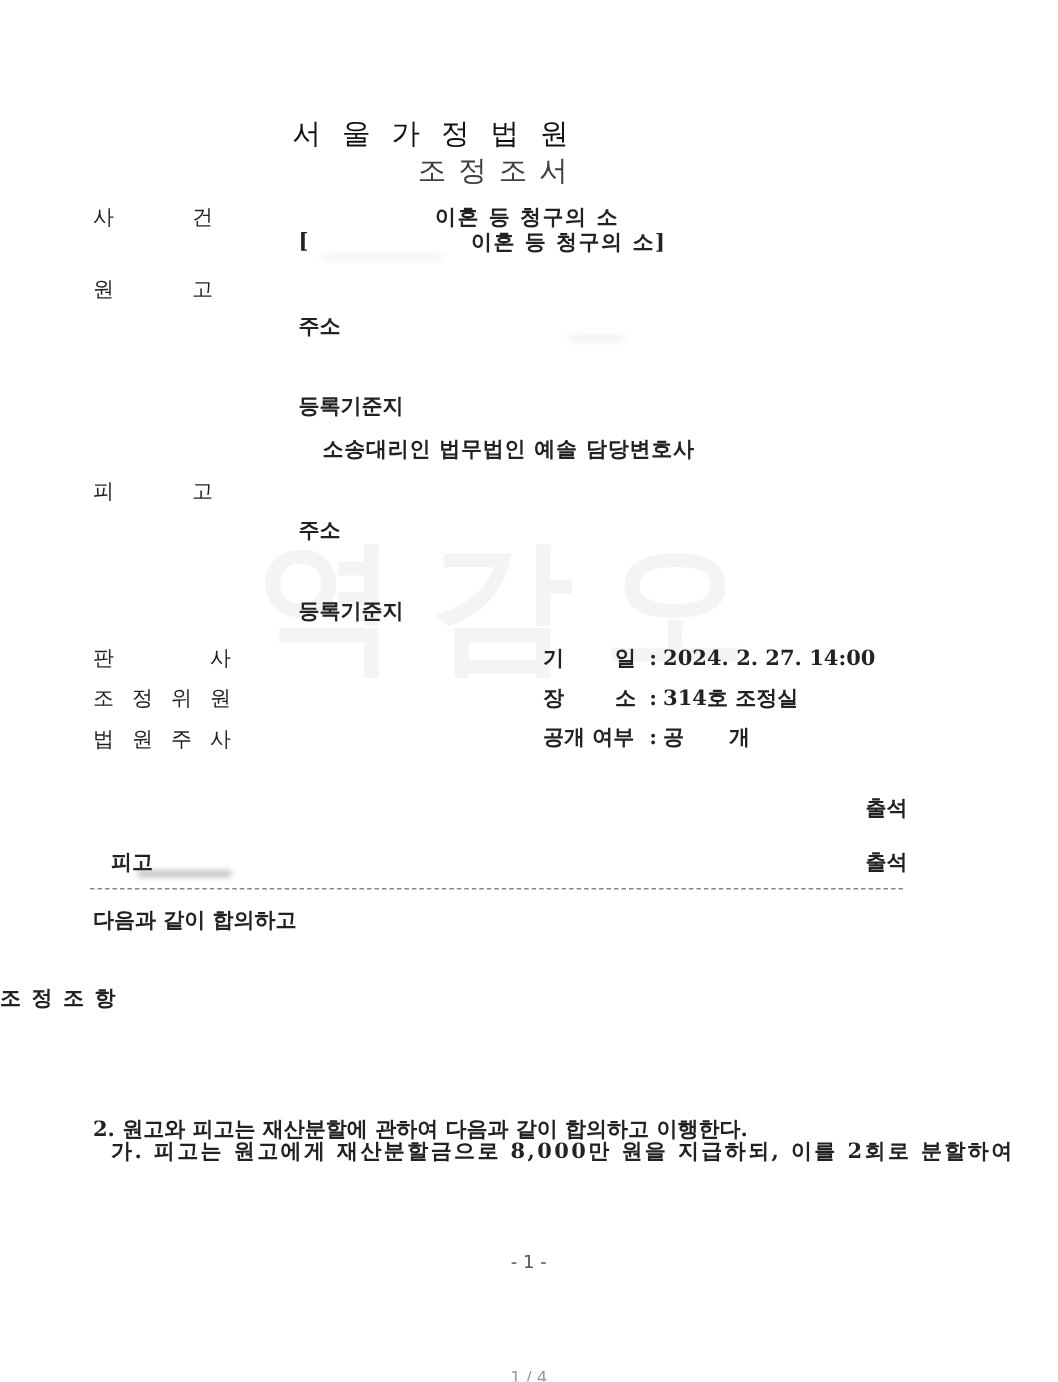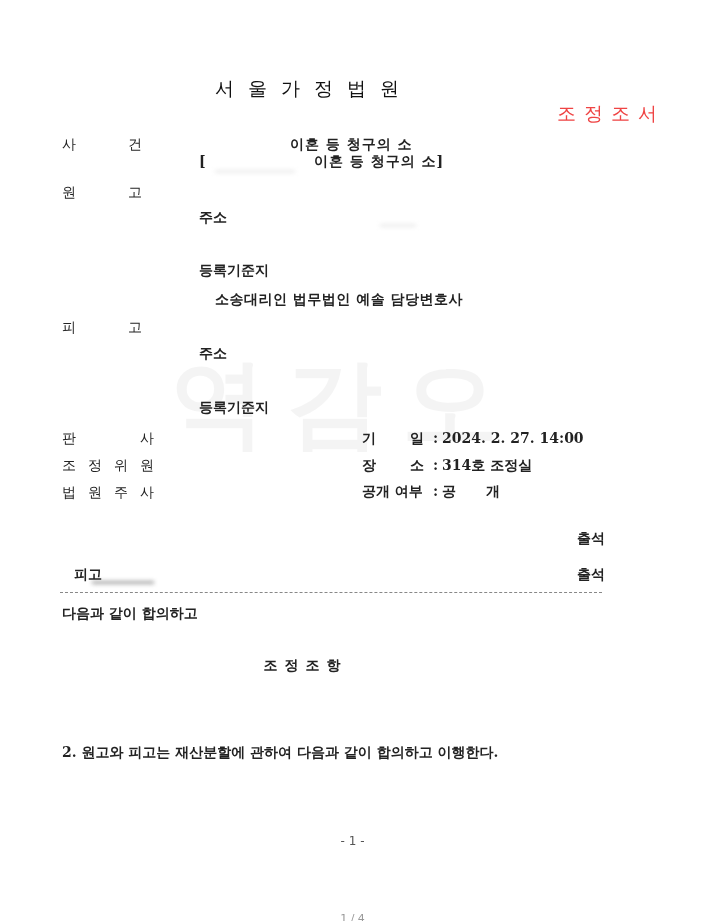--- a/index.html
+++ b/index.html
@@ -22,30 +22,29 @@
     }
     .abs { position: absolute; white-space: nowrap; }
     .title-court {
       left: 0; width: 588px; top: 76px;
       text-align: center;
       font-family: "DejaVu Sans", "Liberation Sans", sans-serif;
       font-size: 19px;
       letter-spacing: 14px;
       font-weight: 500;
       color: #111;
-      padding-left: 20px;
     }
     .title-doc {
       left: 0; width: 665px; top: 101px;
-      text-align: right;
+      text-align: center;
       font-family: "DejaVu Sans", "Liberation Sans", sans-serif;
       font-size: 19px;
       letter-spacing: 8px;
       font-weight: 500;
-      color: #ef4444;
+      color: #404040;
     }
     .lbl { font-size: 14px; color: #222; }
     .txt { font-size: 14px; color: #222; font-weight: bold; }
     .spread {
       display: flex;
       justify-content: space-between;
     }
     .blur {
       display: inline-block;
       background: #d8d8d8;
@@ -54,21 +53,20 @@
       height: 3px;
       vertical-align: middle;
     }
     .dashed-line {
       left: 60px; width: 542px; top: 592px;
       border-top: 1px dashed #888;
       height: 0;
     }
     .section-head {
       left: 0; width: 611px; top: 657px;
-      text-align: center;
       font-size: 14px;
       font-weight: bold;
       letter-spacing: 7px;
       color: #222;
     }
     .watermark {
       left: 170px; top: 340px;
       font-family: "DejaVu Sans", "Liberation Sans", sans-serif;
       font-size: 96px;
       color: #000;
@@ -170,16 +168,17 @@
   <div class="abs txt" style="left:62px; top:566px;margin-left:12px;">피고</div>
   <div class="abs" style="left:92px; top:572px;"><span class="blur" style="width:62px; background:#555; opacity:0.55;"></span></div>
   <div class="abs txt" style="left:577px; top:566px;">출석</div>
 
   <div class="abs dashed-line"></div>
 
   <div class="abs txt" style="left:62px; top:605px;">다음과 같이 합의하고</div>
 
   <div class="abs section-head">조정조항</div>
   <div class="abs txt" style="left:62px; top:725px;margin-top:19px;">2. 원고와 피고는 재산분할에 관하여 다음과 같이 합의하고 이행한다.</div>
+  <div class="abs txt" style="left:74px; top:759px; letter-spacing:1.6px;">가. 피고는 원고에게 재산분할금으로 8,000만 원을 지급하되, 이를 2회로 분할하여</div>
 
   <div class="abs footer-page">- 1 -</div>
   <div class="abs footer-count">1 / 4</div>
 </div>
 
 </body></html>

